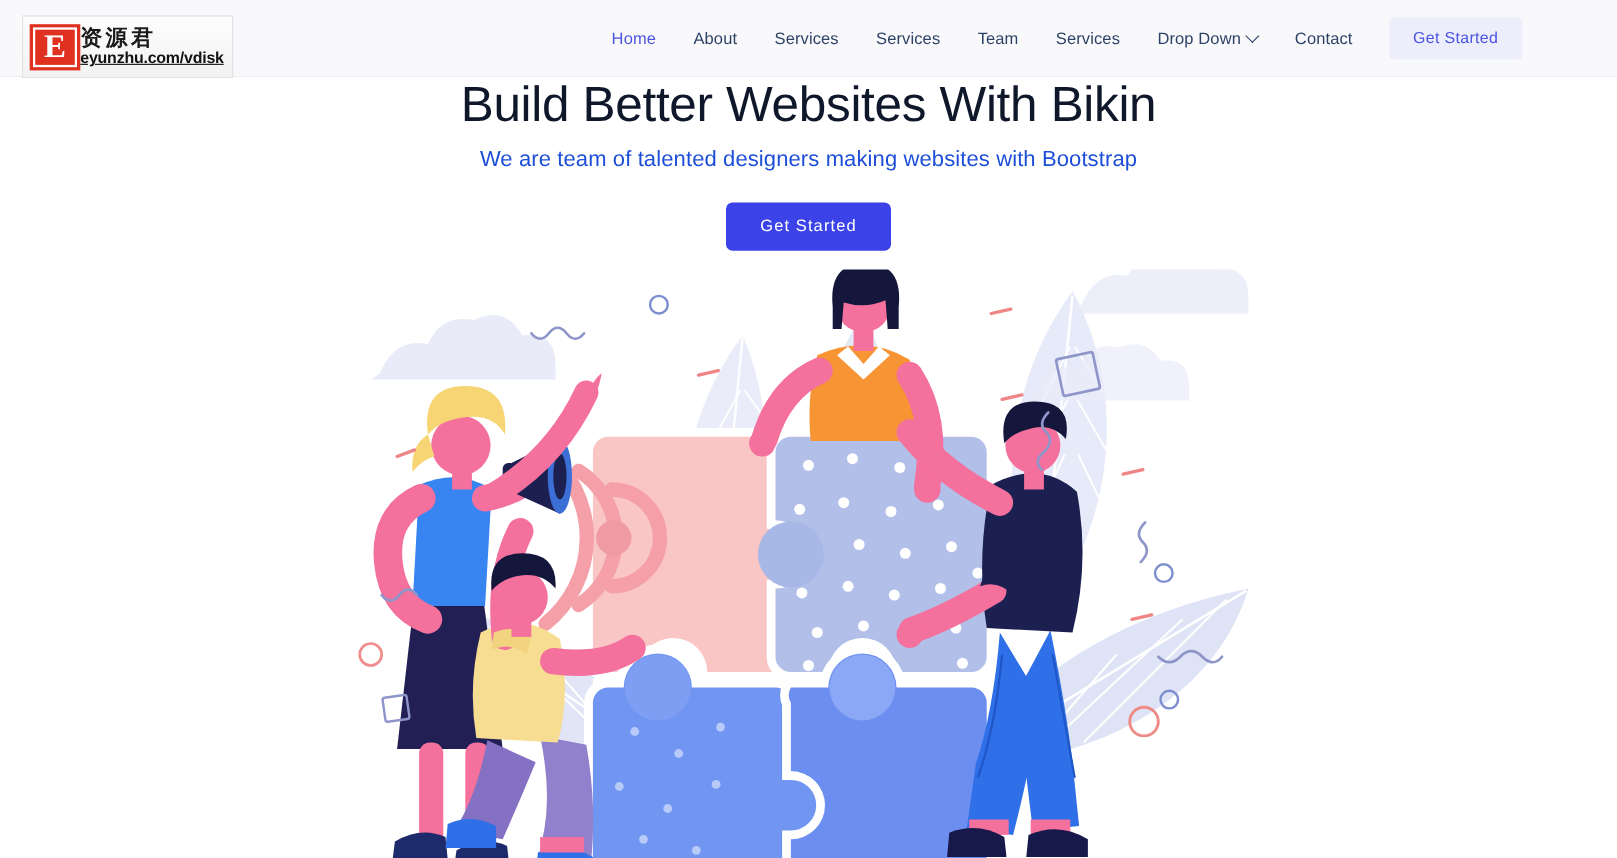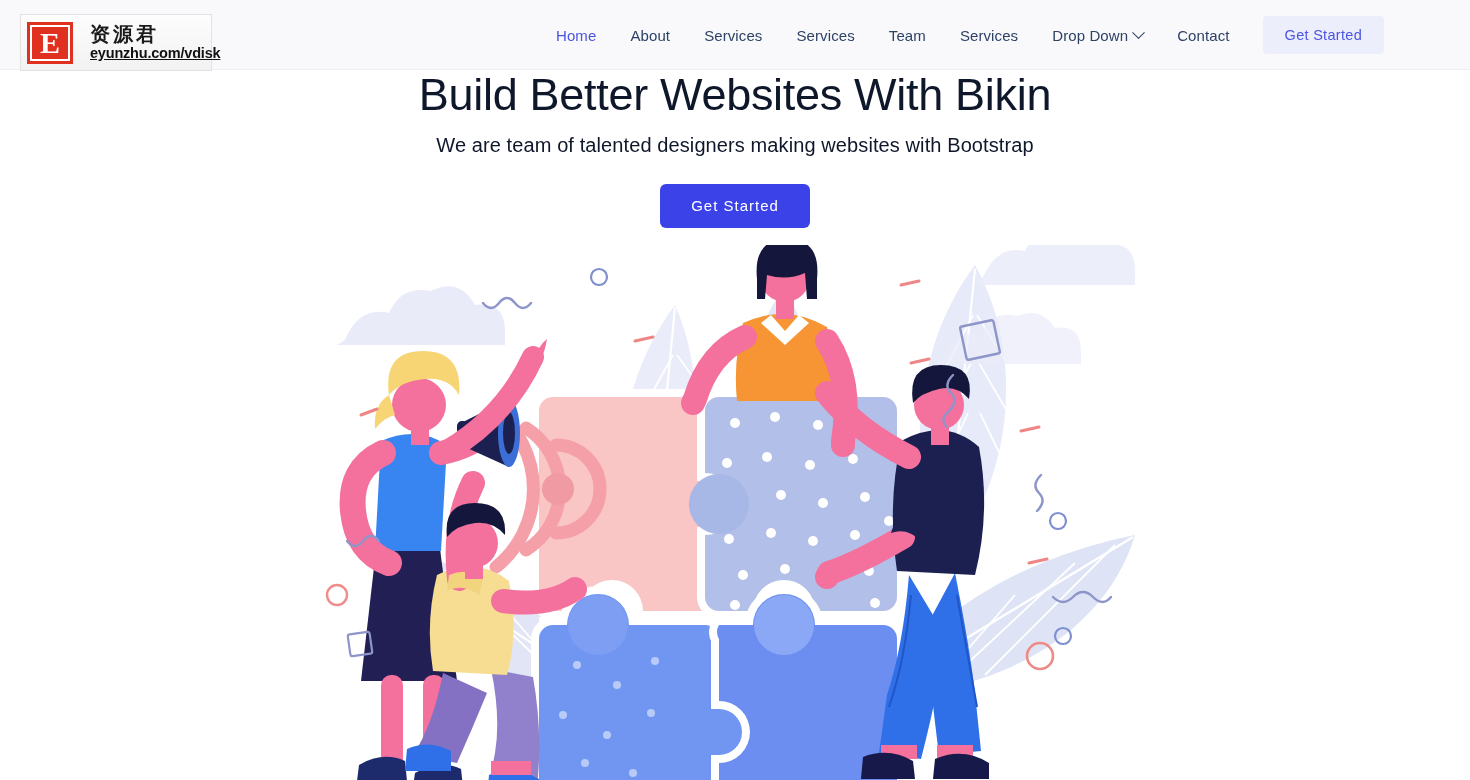--- a/index.html
+++ b/index.html
@@ -58,21 +58,21 @@
     width: 100%; height: 100%;
     background: #e03020;
     border: 2px solid #ffffff;
     display: flex; align-items: center; justify-content: center;
     color: #ffffff;
     font-family: "Liberation Serif", serif;
     font-weight: bold;
     font-size: 30px;
     line-height: 1;
   }
-  #wm-text { margin-left: 17px; line-height: 1.05; }
+  #wm-text { margin-left: 0; line-height: 1.05; }
   #wm-cn {
     font-family: "DejaVu Sans", sans-serif;
     font-size: 20px;
     font-weight: 700;
     color: #1a1a1a;
     letter-spacing: 3px;
   }
   #wm-url {
     font-family: "Liberation Sans", sans-serif;
     font-size: 14.5px;
@@ -140,21 +140,21 @@
     margin-top: -3px;
     font-size: 45px;
     font-weight: 400;
     color: #0f172a;
     letter-spacing: -0.3px;
     line-height: 1.25;
   }
   #hero-sub {
     margin-top: 11px;
     font-size: 20px;
-    color: #0f172a;
+    color: #1d4ed8;
     font-weight: 400;
     letter-spacing: 0.1px;
   }
   #hero-cta {
     margin-top: 27px;
     display: inline-block;
     background: #3b43e8;
     color: #ffffff;
     font-size: 15px;
     letter-spacing: 1px;

